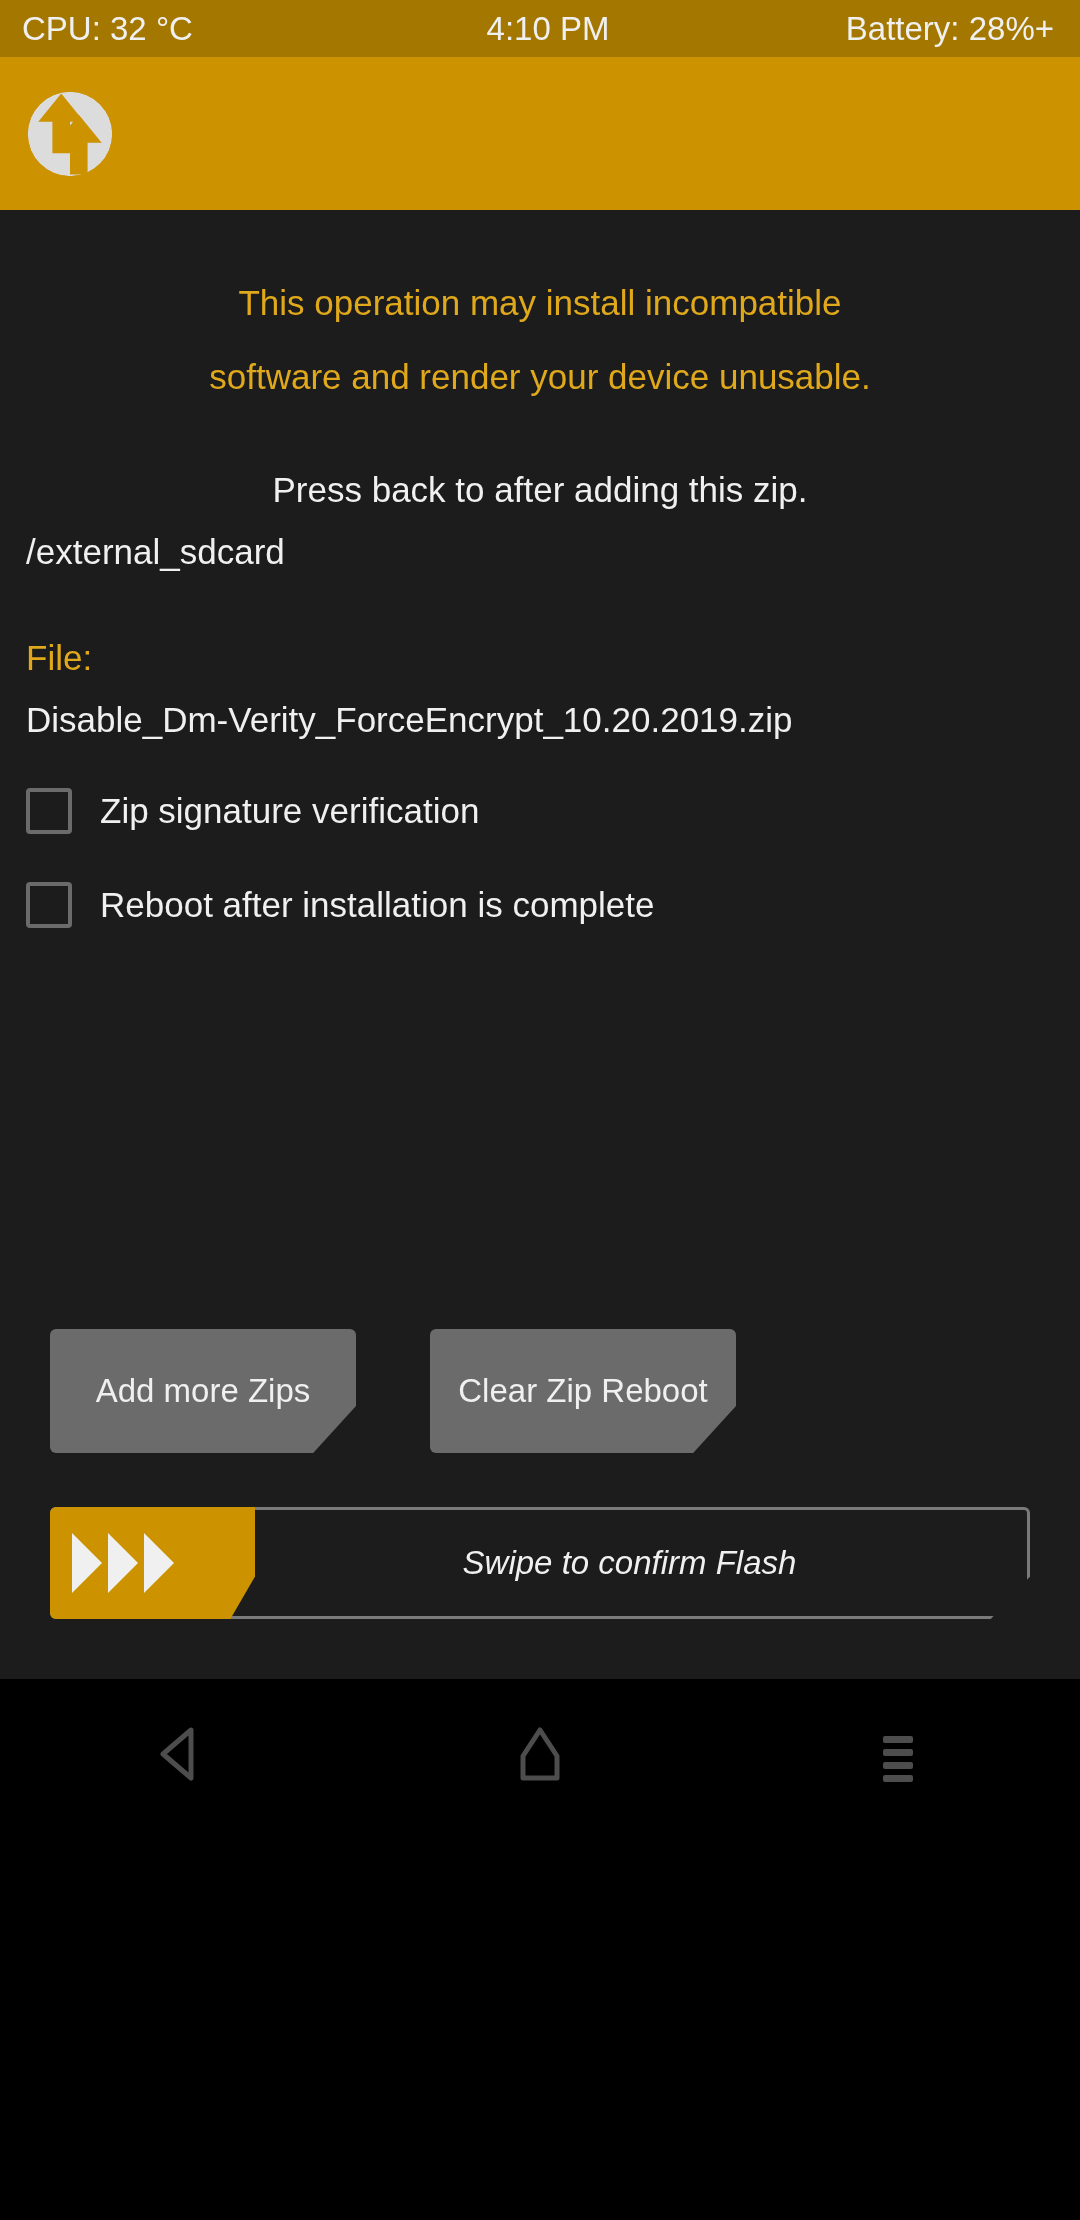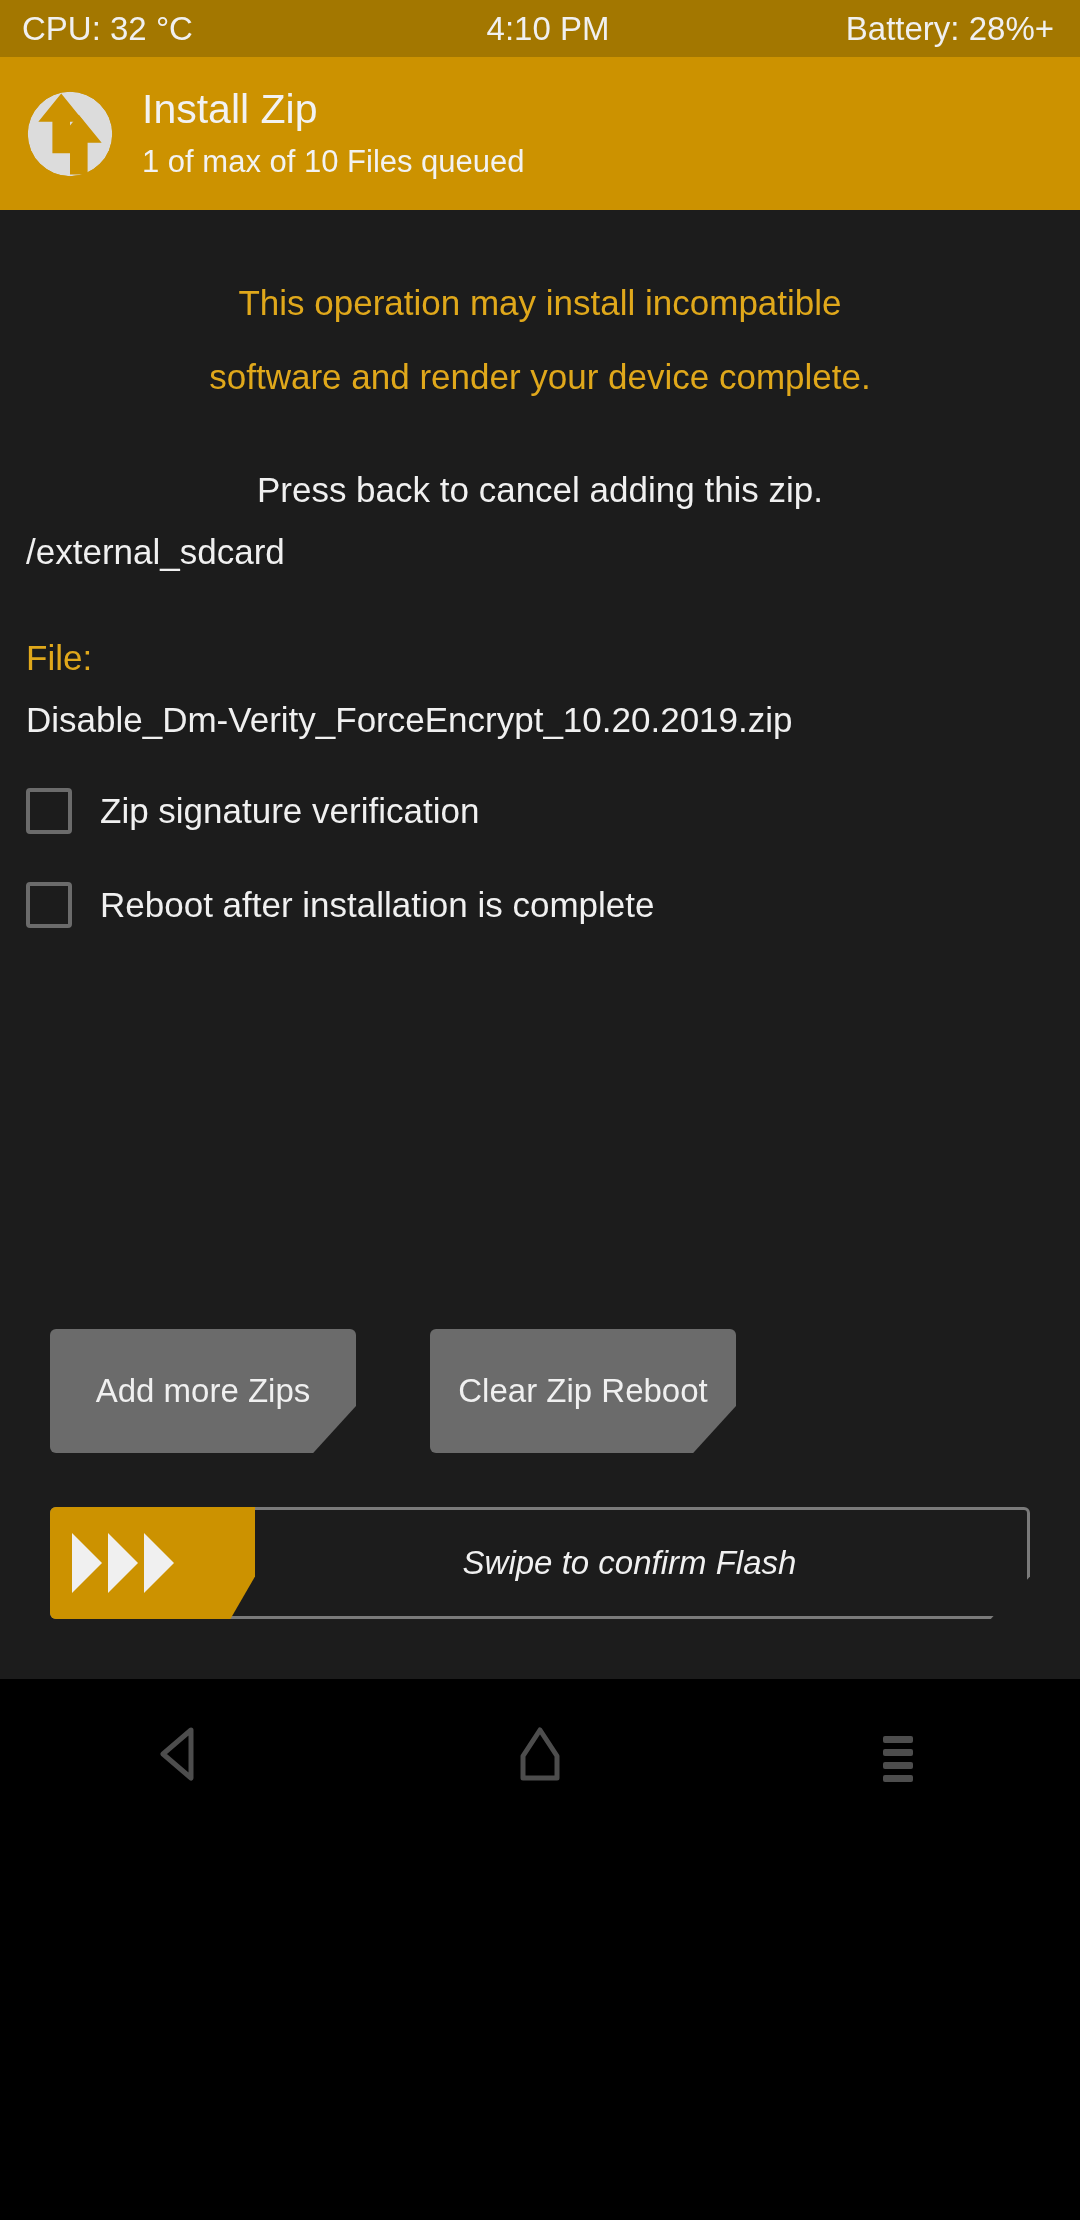--- a/index.html
+++ b/index.html
@@ -181,34 +181,30 @@
             <circle cx="50" cy="50" r="48" fill="#fff"></circle>
 
             <path d="M30 4 L30 40 L14 40 L40 72 L66 40 L50 40 L50 4 Z" fill="#000" transform="rotate(180 40 38)"></path>
 
             <path d="M50 96 L50 60 L66 60 L40 28 L14 60 L30 60 L30 96 Z" fill="#000" transform="translate(20 0)"></path>
           </mask>
         </defs>
         <circle cx="50" cy="50" r="48" fill="#dcdcdc" mask="url(#twrpmask)"></circle>
       </svg>
     </span>
-    <span id="header-texts">
-      <span id="header-title">Install Zip</span>
-      <span id="header-sub">1 of max of 10 Files queued</span>
-    </span>
   </div>
 
   <div id="body">
 
     <div class="warn-block">
       <div class="warn-line">This operation may install incompatible</div>
-      <div class="warn-line">software and render your device complete.</div>
-    </div>
-
-    <div class="note-line">Press back to cancel adding this zip.</div>
+      <div class="warn-line">software and render your device unusable.</div>
+    </div>
+
+    <div class="note-line">Press back to after adding this zip.</div>
 
     <div class="field-value">/external_sdcard</div>
 
     <div class="field-label">File:</div>
     <div class="field-value">Disable_Dm-Verity_ForceEncrypt_10.20.2019.zip</div>
 
     <div class="check-row">
       <span class="checkbox"></span>
       <span class="check-label">Zip signature verification</span>
     </div>

